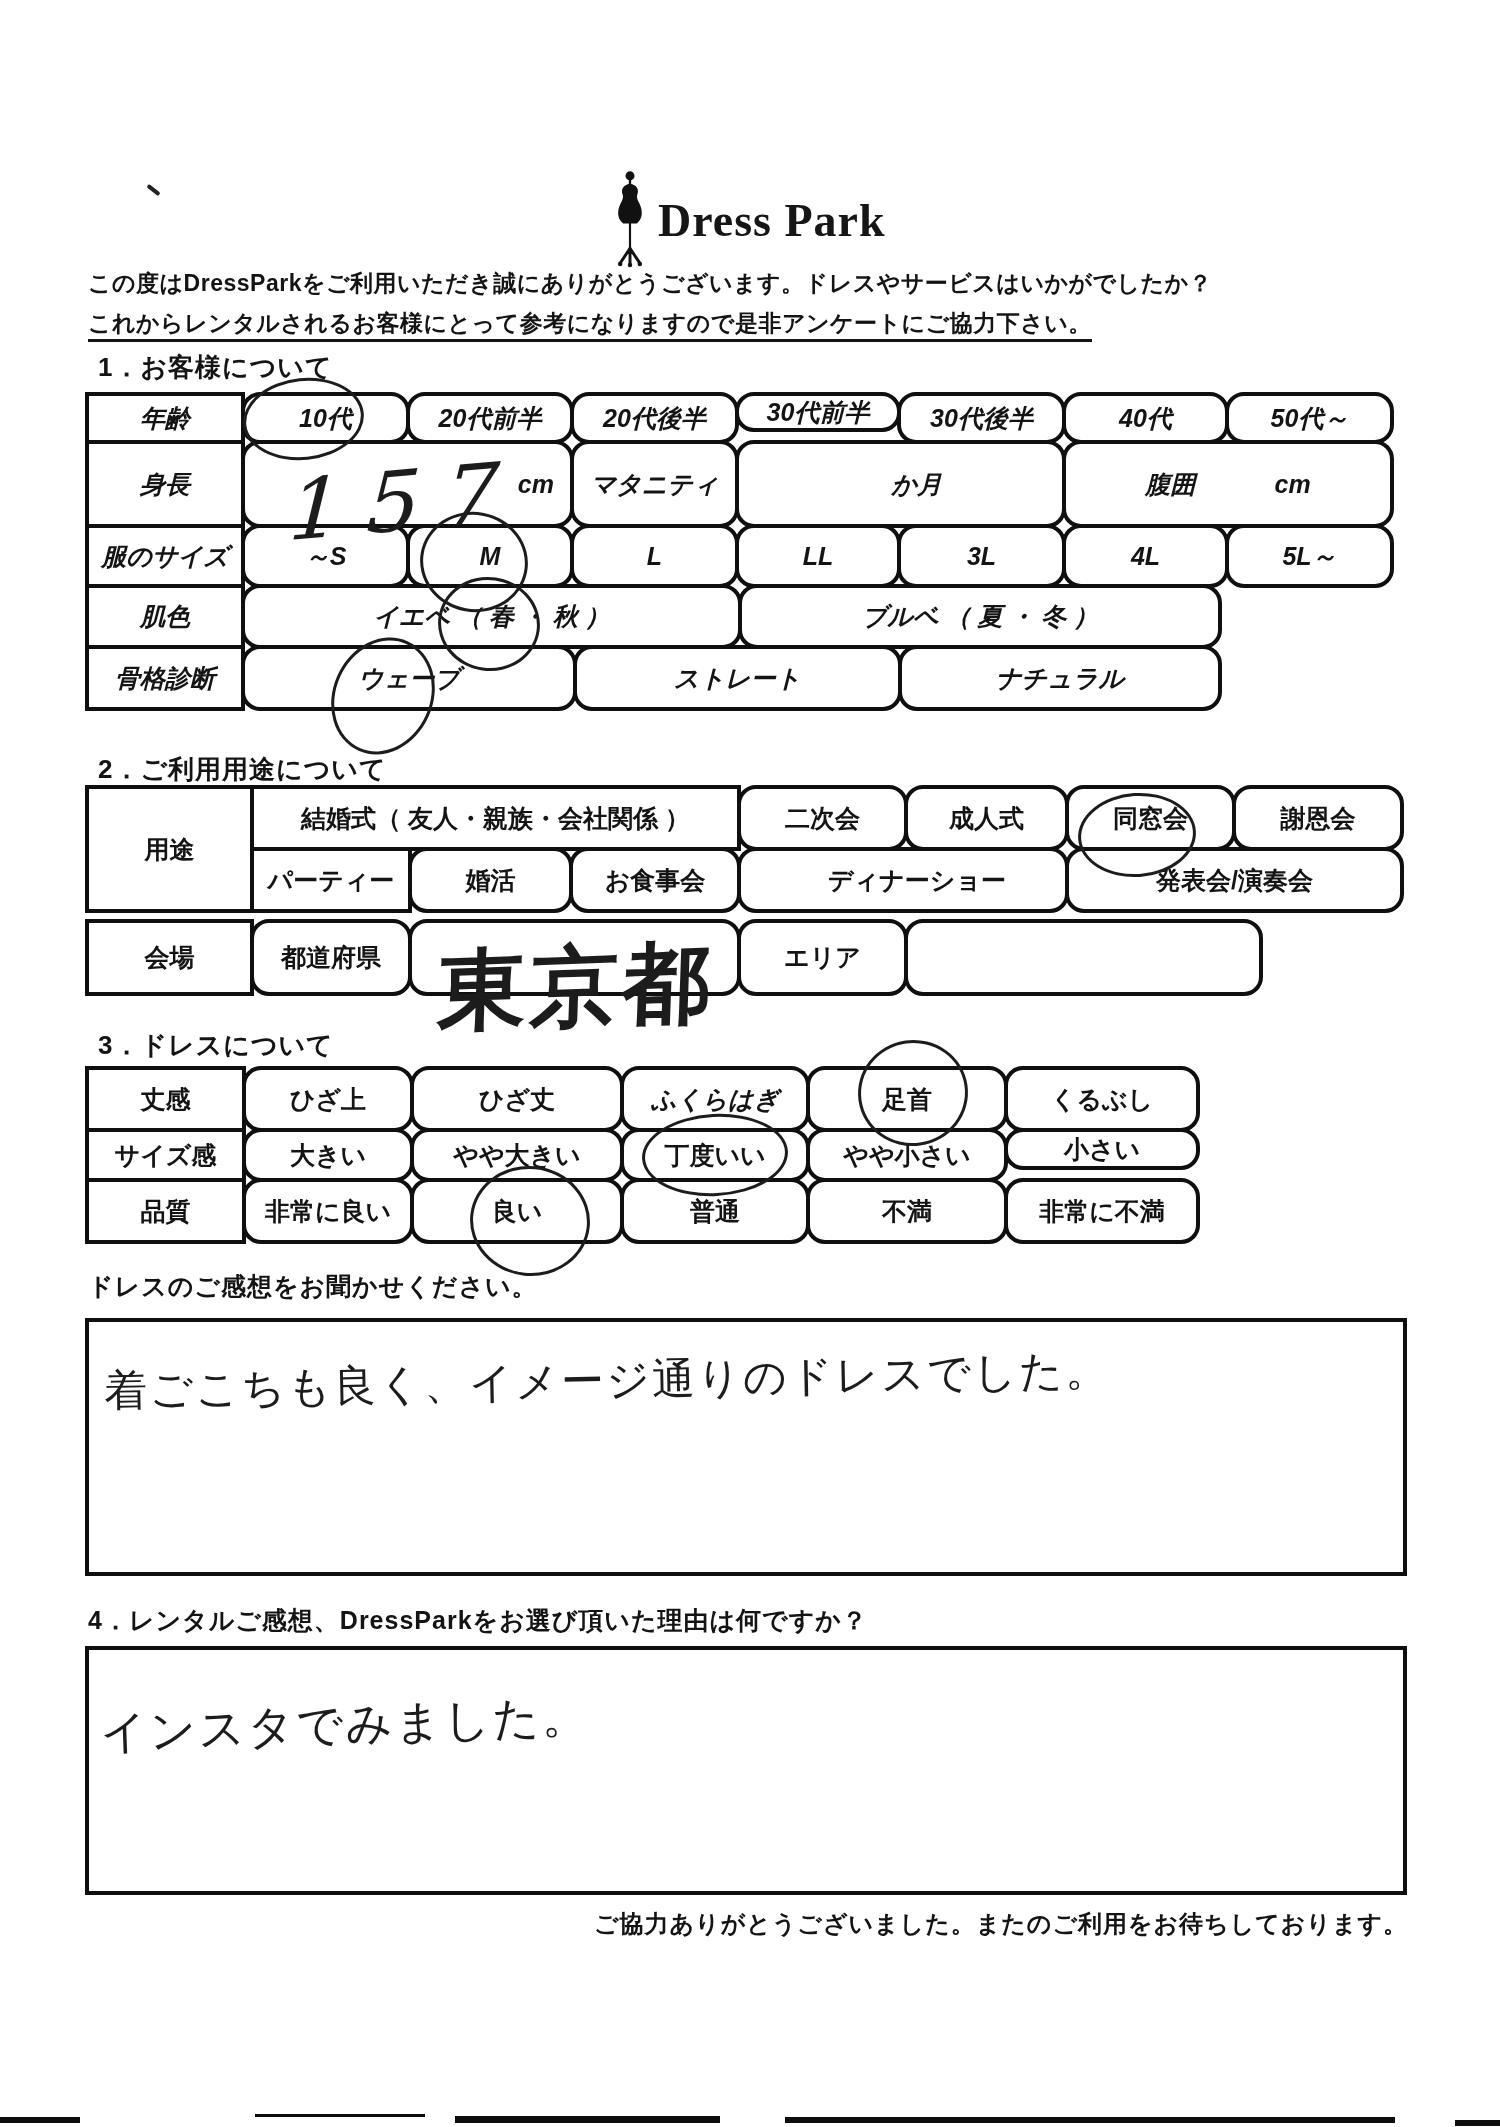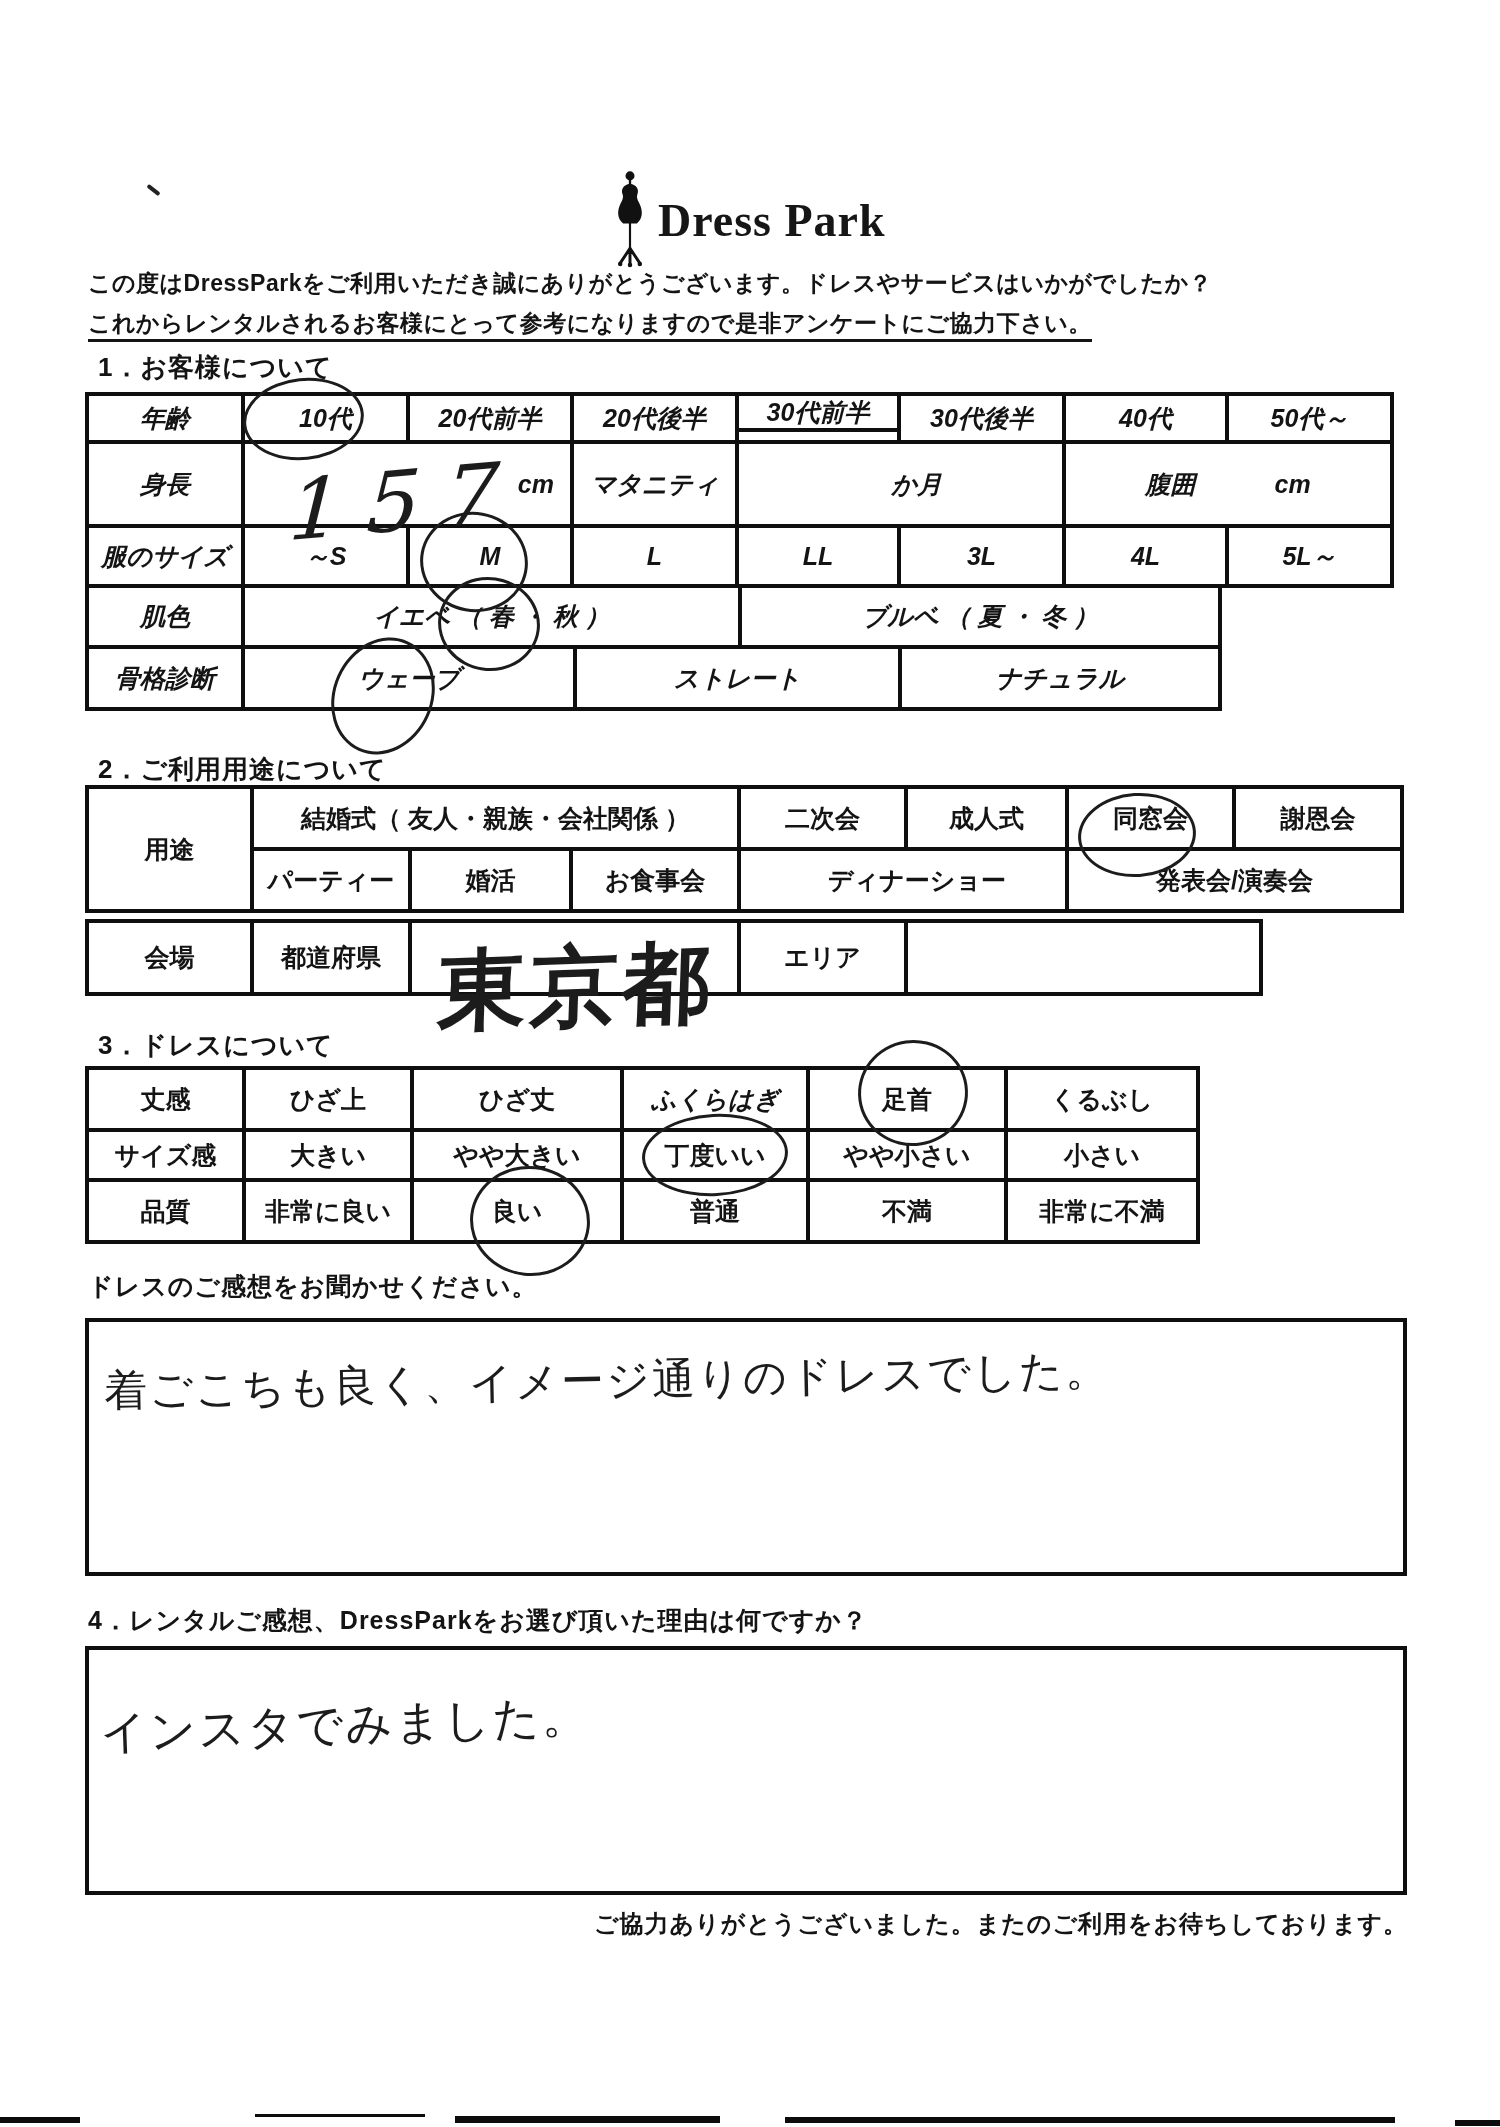--- a/index.html
+++ b/index.html
@@ -14,21 +14,21 @@
   .logo{position:absolute;left:612px;top:170px;display:flex;align-items:flex-start;}
   .brand{font-family:"Liberation Serif","DejaVu Serif",serif;font-weight:700;font-size:46px;
          letter-spacing:1px;margin-left:10px;margin-top:24px;color:#161616;}
   
   .tbl{position:absolute;display:flex;flex-direction:column;}
   .trow{display:flex;}
   .trow + .trow{margin-top:-4px;}
   .cell{box-sizing:border-box;border:4px solid #0f0f0f;background:#fff;flex:0 0 auto;
         display:flex;align-items:center;justify-content:center;
         font-weight:700;font-size:25px;white-space:nowrap;}
-  .cell + .cell{margin-left:-4px;}
+  .cell + .cell{margin-left:-4px;border-radius:19px;}
   .ml{margin-left:-4px;}
   .spread{justify-content:space-evenly;}
   .cmright{justify-content:flex-end;padding-right:16px;}
   .bigbox{position:absolute;border:4px solid #0f0f0f;background:#fff;box-sizing:border-box;}
   
   .circ{position:absolute;border:3px solid #1c1c1c;border-radius:50%;background:transparent;}
   .hw{position:absolute;color:#1c1c1c;white-space:nowrap;}
   .hw-num{font-family:"DejaVu Serif","Liberation Serif",serif;font-style:italic;font-size:84px;
           letter-spacing:24px;transform:skewX(-8deg) rotate(-5deg);}
   .hw-cjk{font-size:43px;letter-spacing:2px;transform:rotate(-1.2deg);}
@@ -157,21 +157,21 @@
       <div class="cell" style="width:190px;height:66px;font-style:italic;">ふくらはぎ</div>
       <div class="cell" style="width:202px;height:66px;">足首</div>
       <div class="cell" style="width:196px;height:66px;">くるぶし</div>
     </div>
     <div class="trow" style="height:54px;">
       <div class="cell" style="width:161px;height:54px;">サイズ感</div>
       <div class="cell" style="width:172px;height:54px;">大きい</div>
       <div class="cell" style="width:214px;height:54px;">やや大きい</div>
       <div class="cell" style="width:190px;height:54px;">丁度いい</div>
       <div class="cell" style="width:202px;height:54px;">やや小さい</div>
-      <div class="cell" style="width:196px;height:54px;">小さい</div>
+      <div class="cell" style="width:196px;height:42px;">小さい</div>
     </div>
     <div class="trow" style="height:66px;">
       <div class="cell" style="width:161px;height:66px;">品質</div>
       <div class="cell" style="width:172px;height:66px;">非常に良い</div>
       <div class="cell" style="width:214px;height:66px;">良い</div>
       <div class="cell" style="width:190px;height:66px;">普通</div>
       <div class="cell" style="width:202px;height:66px;">不満</div>
       <div class="cell" style="width:196px;height:66px;">非常に不満</div>
     </div>
   </div>

